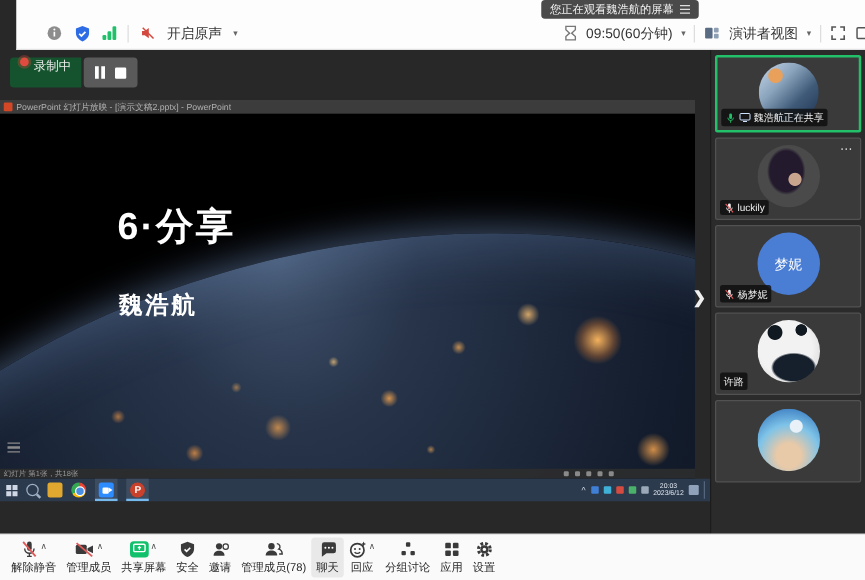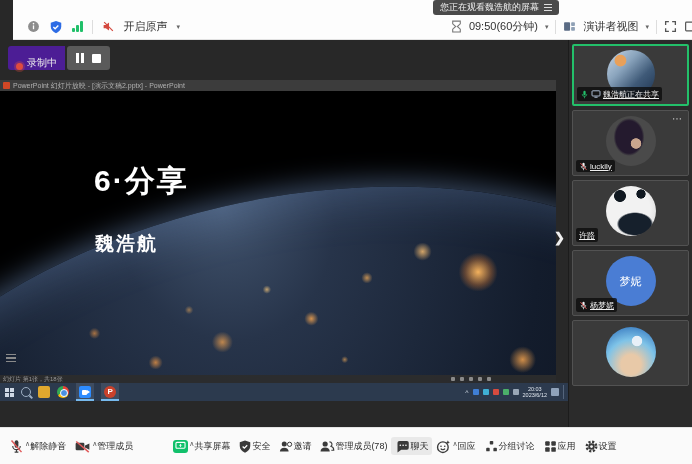--- a/index.html
+++ b/index.html
@@ -7,33 +7,33 @@
     font-family:"Liberation Sans", sans-serif; }
   .screen { position:relative; width:692px; height:464px; background:#282828; overflow:hidden; }
 
   
   .top-bar { position:absolute; left:0; top:0; width:692px; height:40px; background:#fdfdfd;
     border-bottom:1px solid #e2e2e2; z-index:30;margin-left:13px; }
   .tooltip-pill { position:absolute; left:420px; top:0; height:15px; background:#4a4a4a; color:#f0f0f0;
     font-size:9px; border-radius:3px; display:flex; align-items:center; gap:5px; padding:0 7px; white-space:nowrap; }
   .burger { display:inline-flex; flex-direction:column; gap:1.5px; }
   .burger i { width:8px; height:1.3px; background:#ddd; display:block; }
-  .tb-left { position:absolute; left:14px; top:19px; display:flex; align-items:center; gap:9px; }
+  .tb-left { position:absolute; left:24px; top:19px; display:flex; align-items:center; gap:9px; }
   .tb-right { position:absolute; right:8px; top:19px; display:flex; align-items:center; gap:7px;text-align:right; }
   .tb-text { font-size:11px; color:#333; white-space:nowrap; }
   .vdiv { width:1px; height:14px; background:#ddd; }
   .caret { font-size:7px; color:#666; }
   .sigbars { display:flex; align-items:flex-end; gap:1.5px; height:11px; }
   .sigbars i { width:2.5px; background:#21c06a; border-radius:1px; }
   .sigbars i:nth-child(1){height:4px}.sigbars i:nth-child(2){height:7px}.sigbars i:nth-child(3){height:11px}
 
   
   .main-area { position:absolute; left:0; top:40px; width:568px; height:387px; background:#282828; }
   .recording { position:absolute; left:8px; top:6px; display:flex; align-items:center; z-index:5; }
-  .rec-state { background:#4c1d95; border-radius:3px 0 0 3px; height:24px; display:flex; align-items:flex-end;
+  .rec-state { background:#14532d; border-radius:3px 0 0 3px; height:24px; display:flex; align-items:flex-start;
     gap:4px; padding:0 8px; color:#eee; font-size:10px; }
   .rec-dot { width:7px; height:7px; border-radius:50%; background:#e04b3f; box-shadow:0 0 0 2px rgba(224,75,63,.3); }
   .rec-btns { background:#5a5a5a; border-radius:3px; height:24px; display:flex; align-items:center;
     gap:8px; padding:0 9px; margin-left:2px; }
   .pause-glyph { display:flex; gap:2.5px; }
   .pause-glyph i { width:2.8px; height:10px; background:#fff; display:block; }
   .stop-glyph { width:9px; height:9px; background:#fff; border-radius:1px; }
 
   .ppt-window { position:absolute; left:0; top:40px; width:556px; }
   .ppt-titlebar { height:11px; background:#3c3c3c; display:flex; align-items:center; gap:3px; padding:0 3px; }
@@ -97,35 +97,35 @@
   .collapse-chevron { position:absolute; right:3px; top:190px; color:#f0f0f0; font-size:13px; font-weight:bold; }
 
   
   .sidebar { position:absolute; left:568px; top:40px; width:124px; height:387px; background:#2b2b2b;
     border-left:1px solid #1c1c1c; overflow:hidden; padding:4px 3px; }
   .tile { position:relative; width:117px; background:#3a3a3a; border:1px solid #525252; margin-bottom:4px;
     border-radius:2px; overflow:hidden; }
   .tile-sharing { border:2px solid #23c06a; }
   .avatar { position:absolute; left:50%; transform:translateX(-50%); border-radius:50%; }
   .tile-label { position:absolute; bottom:3px; left:3px; background:rgba(12,12,12,.78); border-radius:2px;
-    color:#efefef; font-size:8px; display:flex; align-items:center; gap:2px; padding:1.5px 3px; max-width:108px; white-space:nowrap;text-decoration:underline; }
+    color:#efefef; font-size:8px; display:flex; align-items:center; gap:2px; padding:1.5px 3px; max-width:108px; white-space:nowrap; }
   .badge-host { position:absolute; bottom:3px; left:3px; width:13px; height:13px; background:#e8862d;
     border-radius:2px; display:flex; align-items:center; justify-content:center; }
   .more-dots { position:absolute; top:2px; right:5px; color:#cfcfcf; font-size:10px; letter-spacing:1px; }
   .av-text { display:flex; align-items:center; justify-content:center; color:#fff; font-size:11px; background:#4a7dd4; }
 
   
   .bottom-bar { position:absolute; left:0; top:427px; width:692px; height:37px; background:#fafafa;
     border-top:1px solid #e4e4e4; display:flex; align-items:center; padding:0 5px; z-index:40; }
-  .tb-item { display:flex; align-items:center; justify-content:center;
+  .tb-item { display:flex; flex-direction:column; align-items:center; justify-content:center;
     padding:1px 4px; border-radius:3px; flex:none; position:relative; }
   .tb-item .ico-row { height:16px; display:flex; align-items:center; gap:1px; }
   .tb-item .lbl { font-size:9px; color:#2b2b2b; white-space:nowrap; margin-top:0.5px; }
   .tb-chev { font-size:7px; color:#555; align-self:flex-start; margin-top:2px; }
-  .tb-gap { margin-left:32px; }
+  .tb-gap { }
   .tb-chat { background:#e9e9e9; }
   .share-box { width:15px; height:13px; background:#11c06b; border-radius:3px; display:flex; align-items:center; justify-content:center; }
   .end-btn { margin-left:auto; margin-right:6px; border:1px solid #e05a5a; color:#e05a5a; background:#fff;
     font-size:11px; border-radius:4px; padding:4px 13px; white-space:nowrap; font-family:inherit; }
   svg { display:block; }
 </style>
 </head>
 <body>
 
 <div class="screen">
@@ -312,43 +312,43 @@
         <svg width="9" height="9" viewBox="0 0 24 24">
             <path d="M12 2a3 3 0 0 1 3 3v6a3 3 0 0 1-6 0V5a3 3 0 0 1 3-3z" fill="#eee"></path>
             <path d="M6 11a6 6 0 0 0 12 0M12 17v5" stroke="#eee" stroke-width="2" fill="none"></path>
             <line x1="4" y1="3" x2="20" y2="21" stroke="#e05a5a" stroke-width="2.6"></line>
           </svg>
         <span>luckily</span>
       </div>
     </div>
 
     <div class="tile" style="height:66px">
+      <span class="avatar av-text" style="top:5px; width:50px; height:50px;">梦妮</span>
+      <div class="tile-label">
+        <svg width="9" height="9" viewBox="0 0 24 24">
+            <path d="M12 2a3 3 0 0 1 3 3v6a3 3 0 0 1-6 0V5a3 3 0 0 1 3-3z" fill="#eee"></path>
+            <path d="M6 11a6 6 0 0 0 12 0M12 17v5" stroke="#eee" stroke-width="2" fill="none"></path>
+            <line x1="4" y1="3" x2="20" y2="21" stroke="#e05a5a" stroke-width="2.6"></line>
+          </svg>
+        <span>杨梦妮</span>
+      </div>
+    </div>
+
+    <div class="tile" style="height:66px">
       <span class="avatar" style="top:5px; width:50px; height:50px;
         background:radial-gradient(circle 9px at 28% 20%, #101820 62%, transparent 70%),
         radial-gradient(circle 7px at 70% 16%, #101820 62%, transparent 70%),
         radial-gradient(ellipse 26px 17px at 58% 76%, #16202c 62%, transparent 70%),
         radial-gradient(circle at 45% 45%, #f2f2f2 55%, #c9c9c9 100%);"></span>
       <div class="tile-label">
         <span>许路</span>
       </div>
     </div>
 
     <div class="tile" style="height:66px">
-      <span class="avatar av-text" style="top:5px; width:50px; height:50px;">梦妮</span>
-      <div class="tile-label">
-        <svg width="9" height="9" viewBox="0 0 24 24">
-            <path d="M12 2a3 3 0 0 1 3 3v6a3 3 0 0 1-6 0V5a3 3 0 0 1 3-3z" fill="#eee"></path>
-            <path d="M6 11a6 6 0 0 0 12 0M12 17v5" stroke="#eee" stroke-width="2" fill="none"></path>
-            <line x1="4" y1="3" x2="20" y2="21" stroke="#e05a5a" stroke-width="2.6"></line>
-          </svg>
-        <span>杨梦妮</span>
-      </div>
-    </div>
-
-    <div class="tile" style="height:66px">
       <span class="avatar" style="top:6px; width:50px; height:50px;
         background:radial-gradient(circle 8px at 62% 28%, #e8f0f8 60%, transparent 70%),
         radial-gradient(circle at 50% 75%, #e8c9a8 22%, #7ec3e8 55%, #2e6fba 95%);"></span>
     </div>
   </div>
 
   <div class="bottom-bar">
 
     <div class="tb-item">
       <div class="ico-row">

